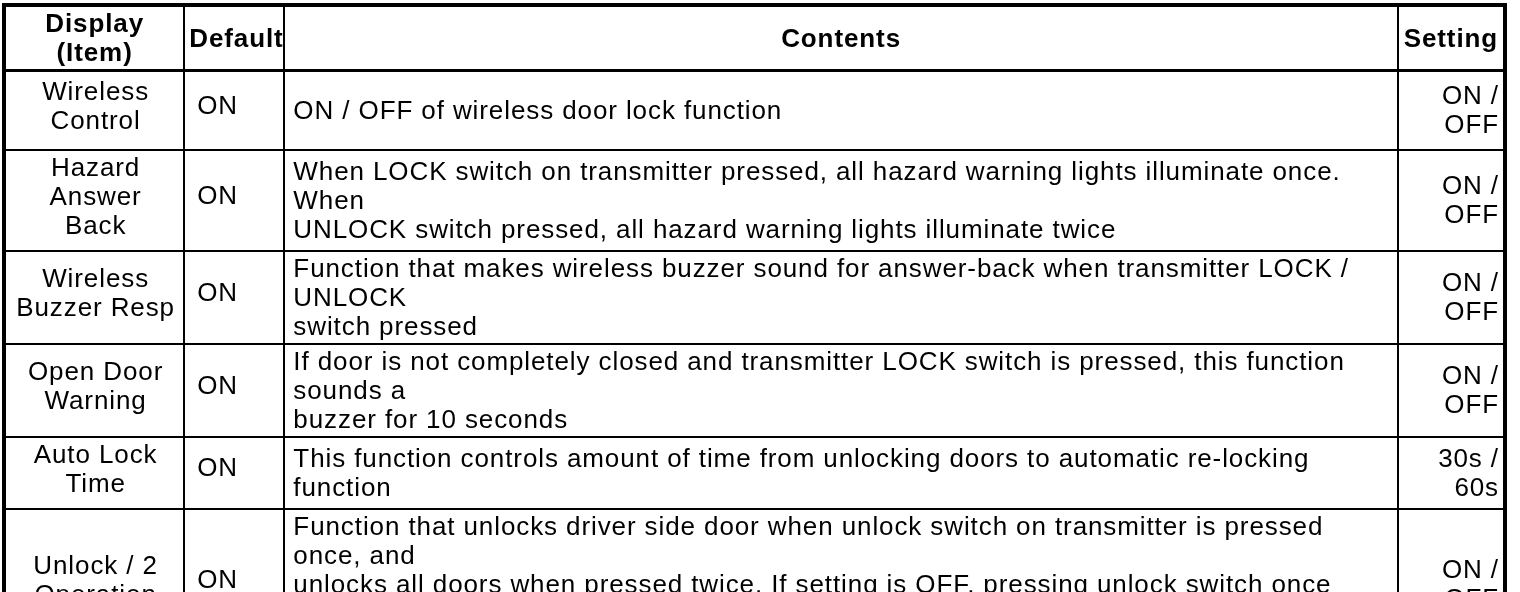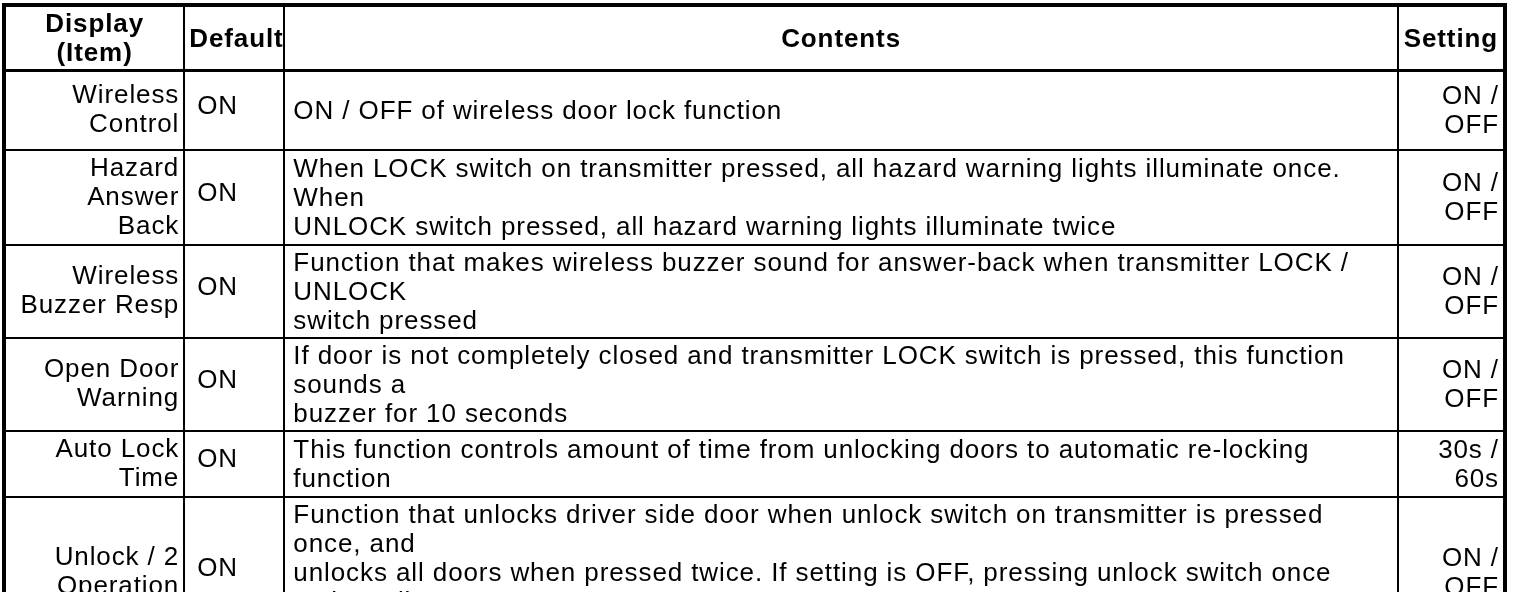--- a/index.html
+++ b/index.html
@@ -36,21 +36,21 @@
     overflow: hidden;
     box-sizing: border-box;
   }
   table.settings-table th {
     font-weight: bold;
     text-align: center;
     height: 40px;
     padding: 2px 4px;
     border-bottom: 3px solid #000000;
   }
-  td.cell-display  { padding: 2px 4px 4px 6px;  text-align: right; }
+  td.cell-display  { padding: 2px 4px 10px 6px;  text-align: center; }
   td.cell-default  { padding: 2px 4px 12px 12px; text-align: left; }
   td.cell-contents { padding: 2px 8px 2px 8px;  text-align: left; }
   td.cell-setting  { padding: 2px 4px 2px 8px;  text-align: right; }
   tr.r1 { height: 79px; }
   tr.r2 { height: 55px; }
   tr.r3 { height: 73px; }
   tr.r4 { height: 93px; }
   tr.r5 { height: 52px; margin-top: 32px; }
   tr.r6 { height: 98px; }
   tr.r7 { height: 74px; }

